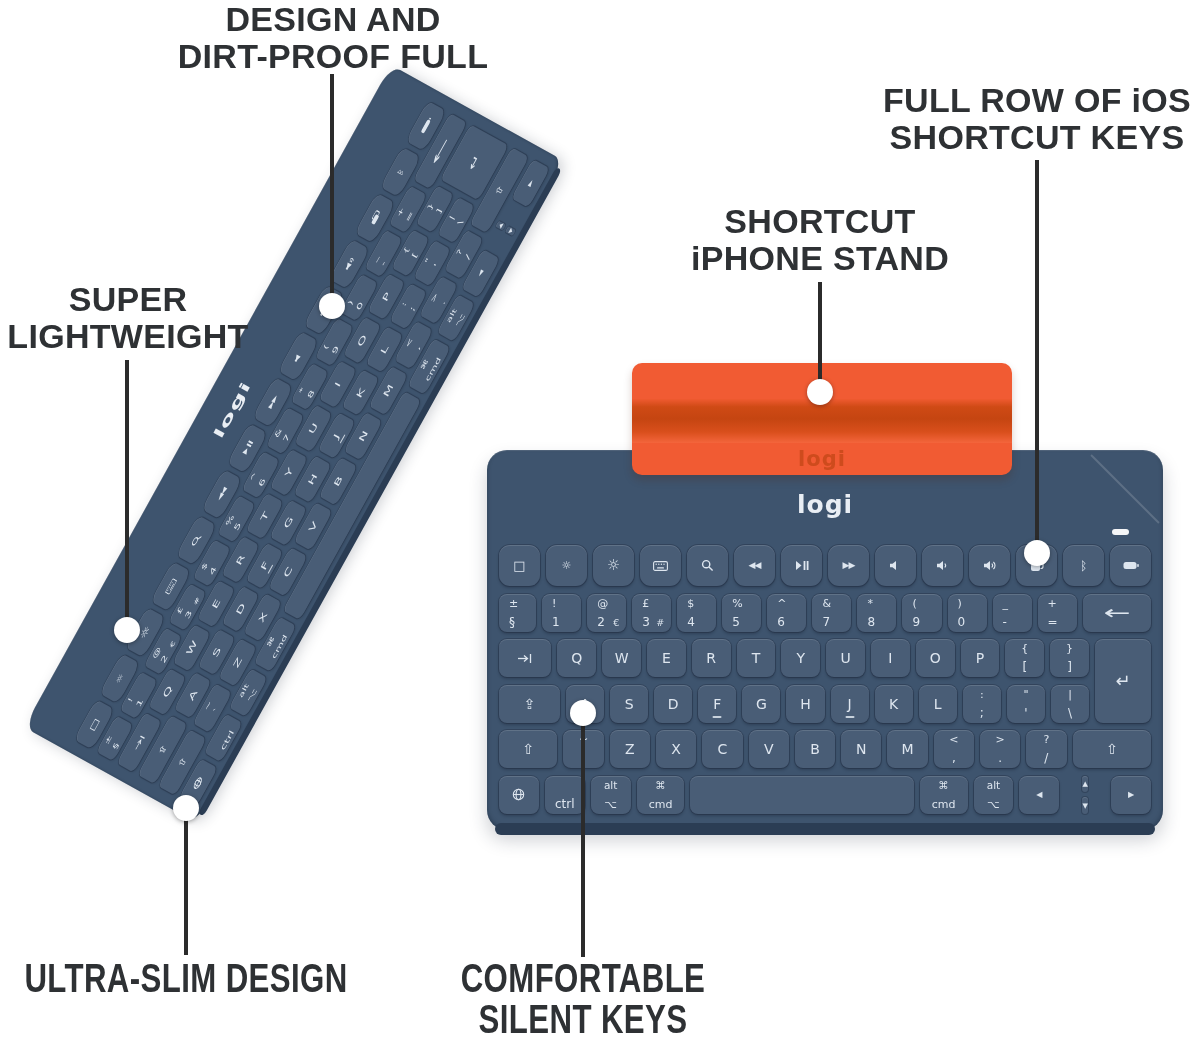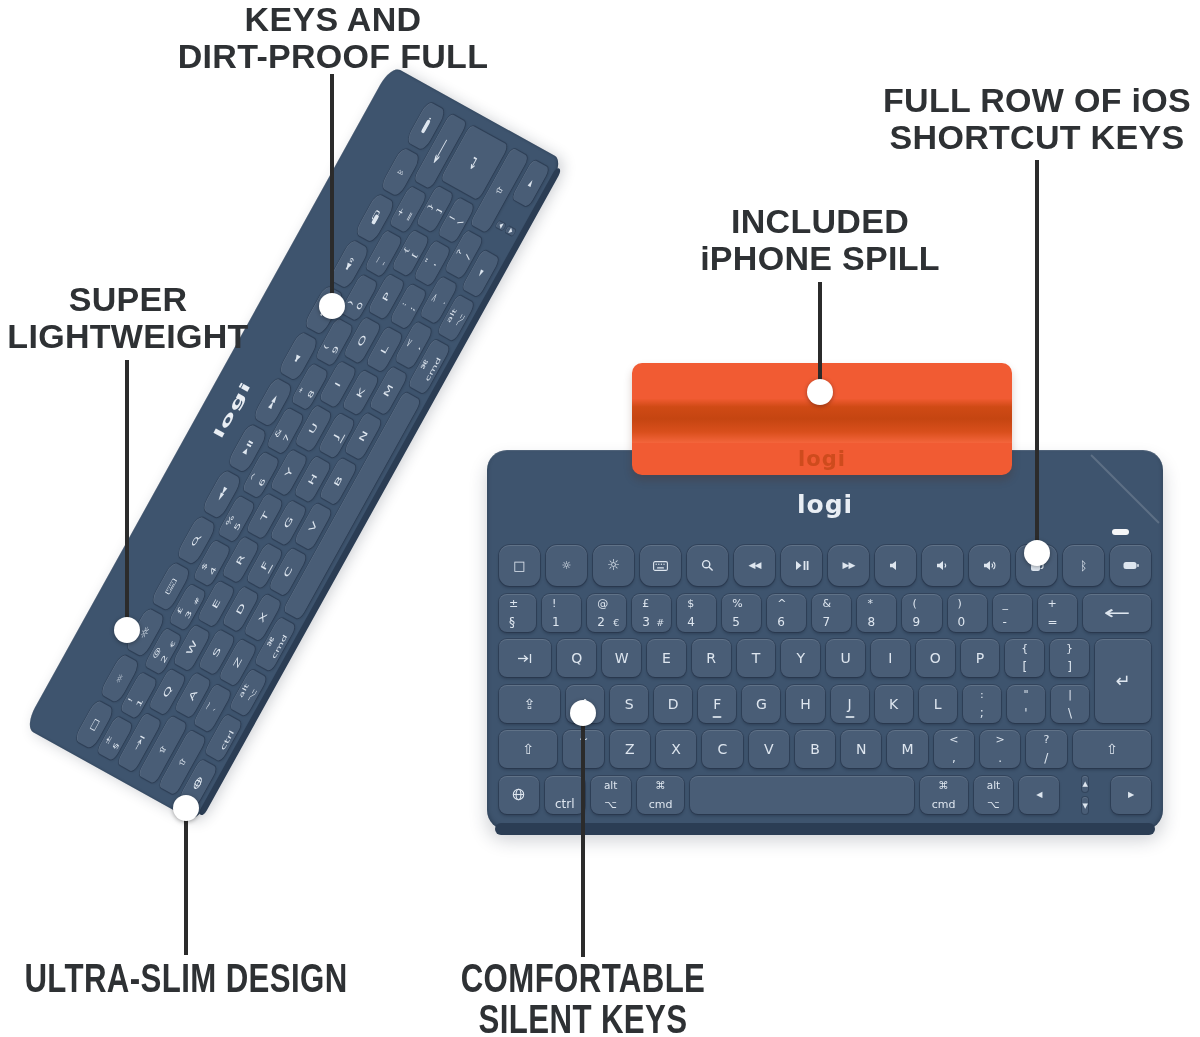--- a/index.html
+++ b/index.html
@@ -739,30 +739,30 @@
   <div class="cline" id="line-full"></div>
 
   <div class="dot" id="dot-spill"></div>
   <div class="dot" id="dot-super"></div>
   <div class="dot" id="dot-ultra"></div>
   <div class="dot" id="dot-comf"></div>
   <div class="dot" id="dot-stand"></div>
   <div class="dot" id="dot-full"></div>
 
   <div class="lbl" id="lbl-spill">
-    <div>KEYS AND</div>
+    <div>DESIGN AND</div>
     <div>DIRT-PROOF FULL</div>
   </div>
   <div class="lbl" id="lbl-full">
     <div>FULL ROW OF iOS</div>
     <div>SHORTCUT KEYS</div>
   </div>
   <div class="lbl" id="lbl-stand">
-    <div>INCLUDED</div>
-    <div>iPHONE SPILL</div>
+    <div>SHORTCUT</div>
+    <div>iPHONE STAND</div>
   </div>
   <div class="lbl" id="lbl-super">
     <div>SUPER</div>
     <div>LIGHTWEIGHT</div>
   </div>
   <div class="lbl cond" id="lbl-ultra">
     <div>ULTRA-SLIM DESIGN</div>
   </div>
   <div class="lbl cond" id="lbl-comf">
     <div>COMFORTABLE</div>

